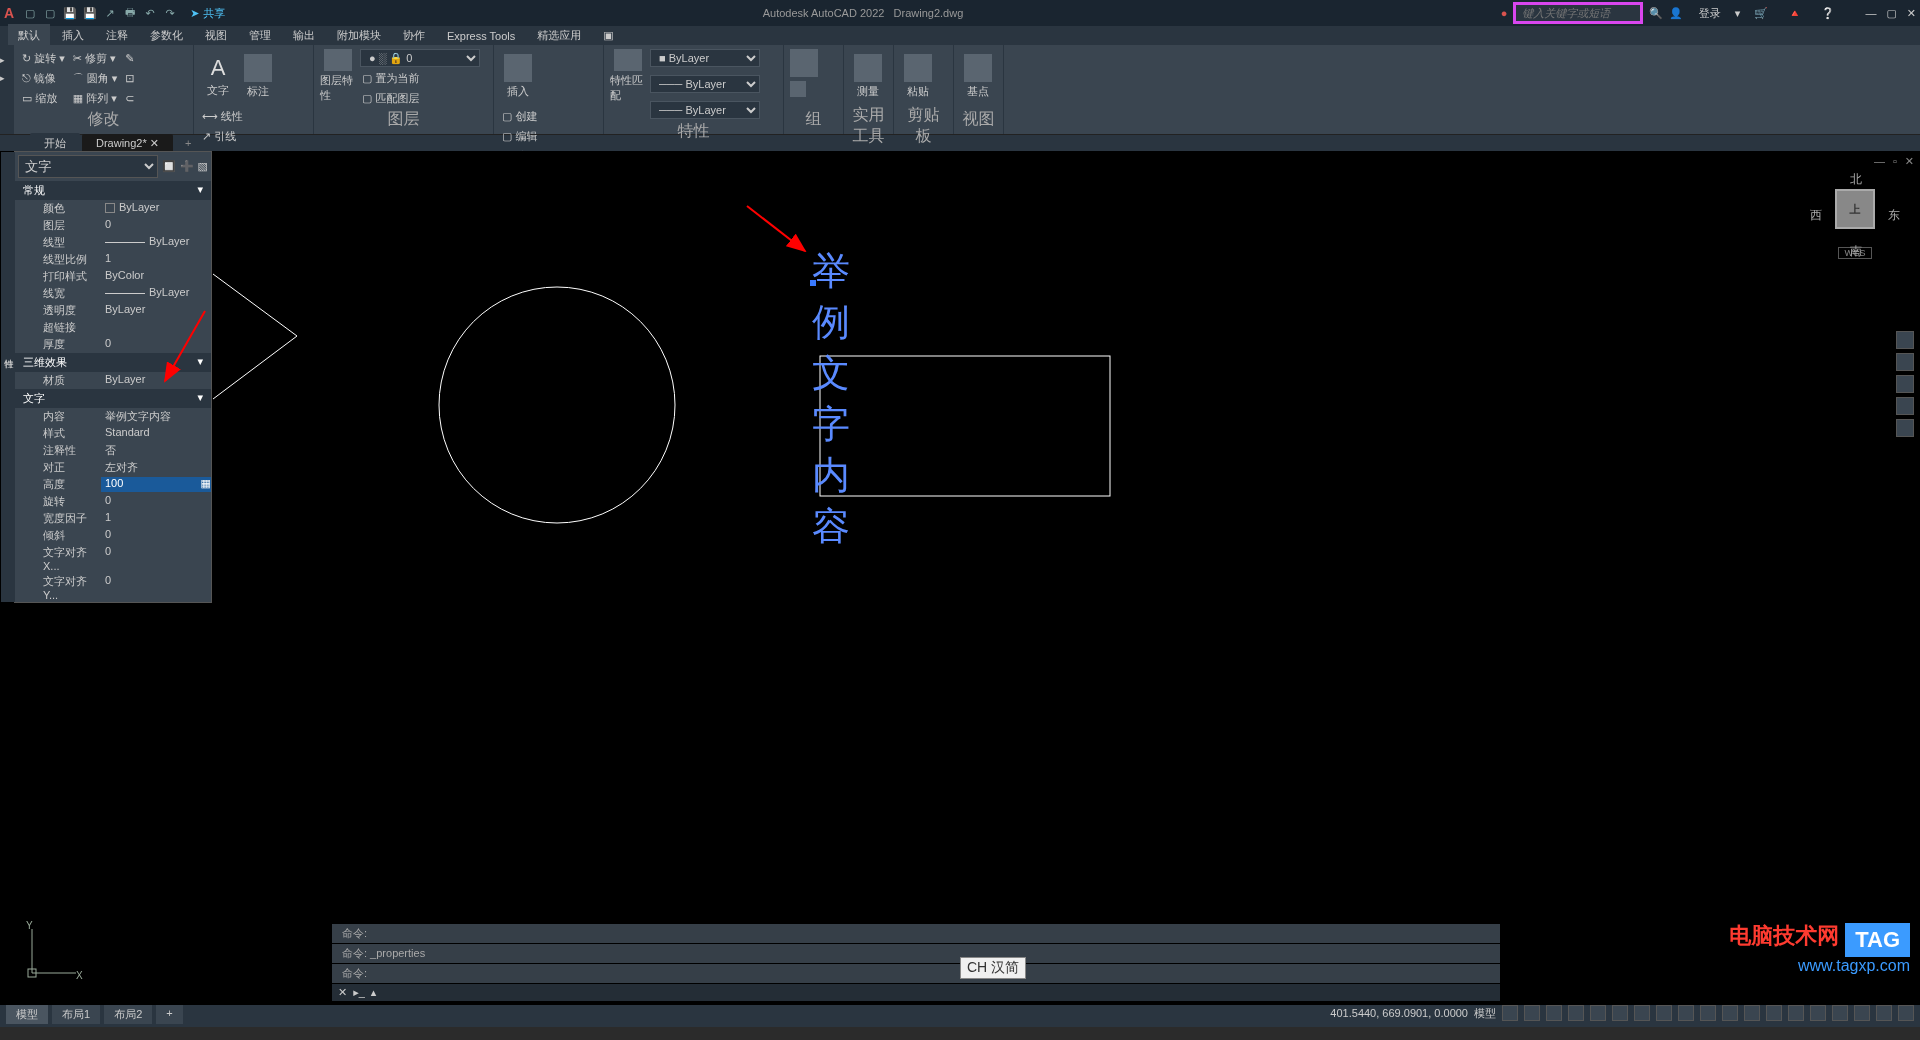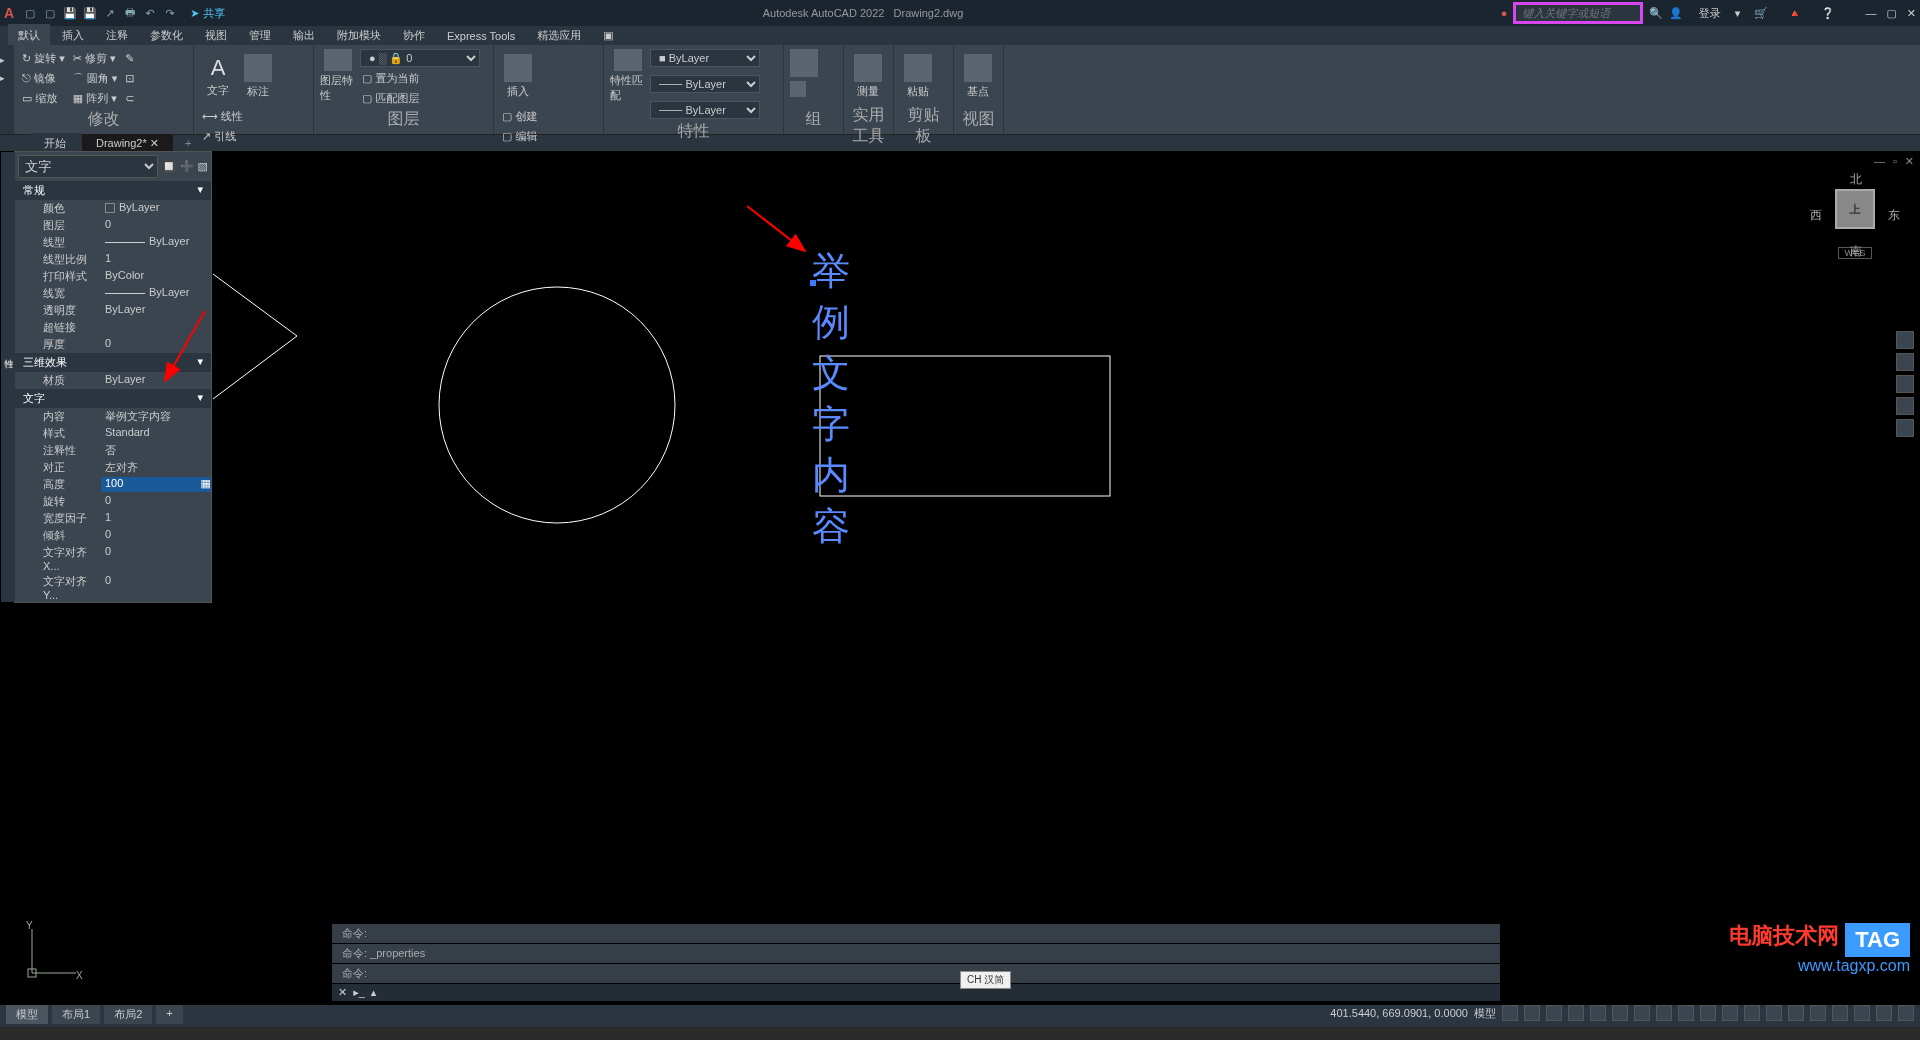--- a/index.html
+++ b/index.html
@@ -47,21 +47,21 @@
 .viewcube { position: absolute; right: 20px; top: 20px; width: 90px; height: 110px; }
 .viewcube .cube { width: 40px; height: 40px; background: #888; border: 2px solid #aaa; margin: 18px auto; display: flex; align-items: center; justify-content: center; color: #333; font-weight: bold; }
 .viewcube .dir { position: absolute; color: #aaa; font-size: 12px; }
 .navbar-right { position: absolute; right: 4px; top: 180px; width: 20px; display: flex; flex-direction: column; gap: 4px; }
 .navbar-right span { width: 18px; height: 18px; background: #3a4550; border: 1px solid #555; }
 .ucs { position: absolute; left: 24px; bottom: 24px; }
 .commandline { position: absolute; bottom: 4px; left: 332px; right: 420px; }
 .cmd-history { background: rgba(60,70,80,0.9); color: #aaa; padding: 2px 10px; font-size: 11px; margin-bottom: 1px; }
 .cmd-input { background: rgba(40,50,60,0.9); display: flex; align-items: center; padding: 2px 6px; gap: 6px; }
 .cmd-input input { background: transparent; border: none; color: #888; font-style: italic; flex: 1; }
-.ime-badge { position: absolute; bottom: 16px; left: 50%; background: #f0f0f0; color: #333; padding: 1px 6px; border: 1px solid #888; font-size: 10px; }
+.ime-badge { position: absolute; bottom: 26px; left: 50%; background: #f0f0f0; color: #333; padding: 1px 6px; border: 1px solid #888; font-size: 14px; }
 .statusbar { height: 22px; background: #2a3540; display: flex; align-items: flex-start; padding: 0 6px; justify-content: space-between; }
 .statusbar .left { display: flex; gap: 4px; }
 .statusbar .left .stab { padding: 2px 10px; background: #3a4550; }
 .statusbar .left .stab.active { background: #4a5560; }
 .statusbar .right { display: flex; align-items: center; gap: 6px; }
 .statusbar .sicon { width: 16px; height: 16px; background: #3a4550; border: 1px solid #555; }
 .watermark { position: absolute; right: 10px; bottom: 30px; text-align: right; }
 .watermark .line1 { color: #ff3b30; font-size: 22px; font-weight: bold; }
 .watermark .line2 { color: #3b9bff; font-size: 16px; }
 .watermark .tag { display: inline-block; background: #3b9bff; color: #fff; padding: 4px 10px; font-size: 22px; font-weight: bold; margin-left: 6px; vertical-align: middle; }

